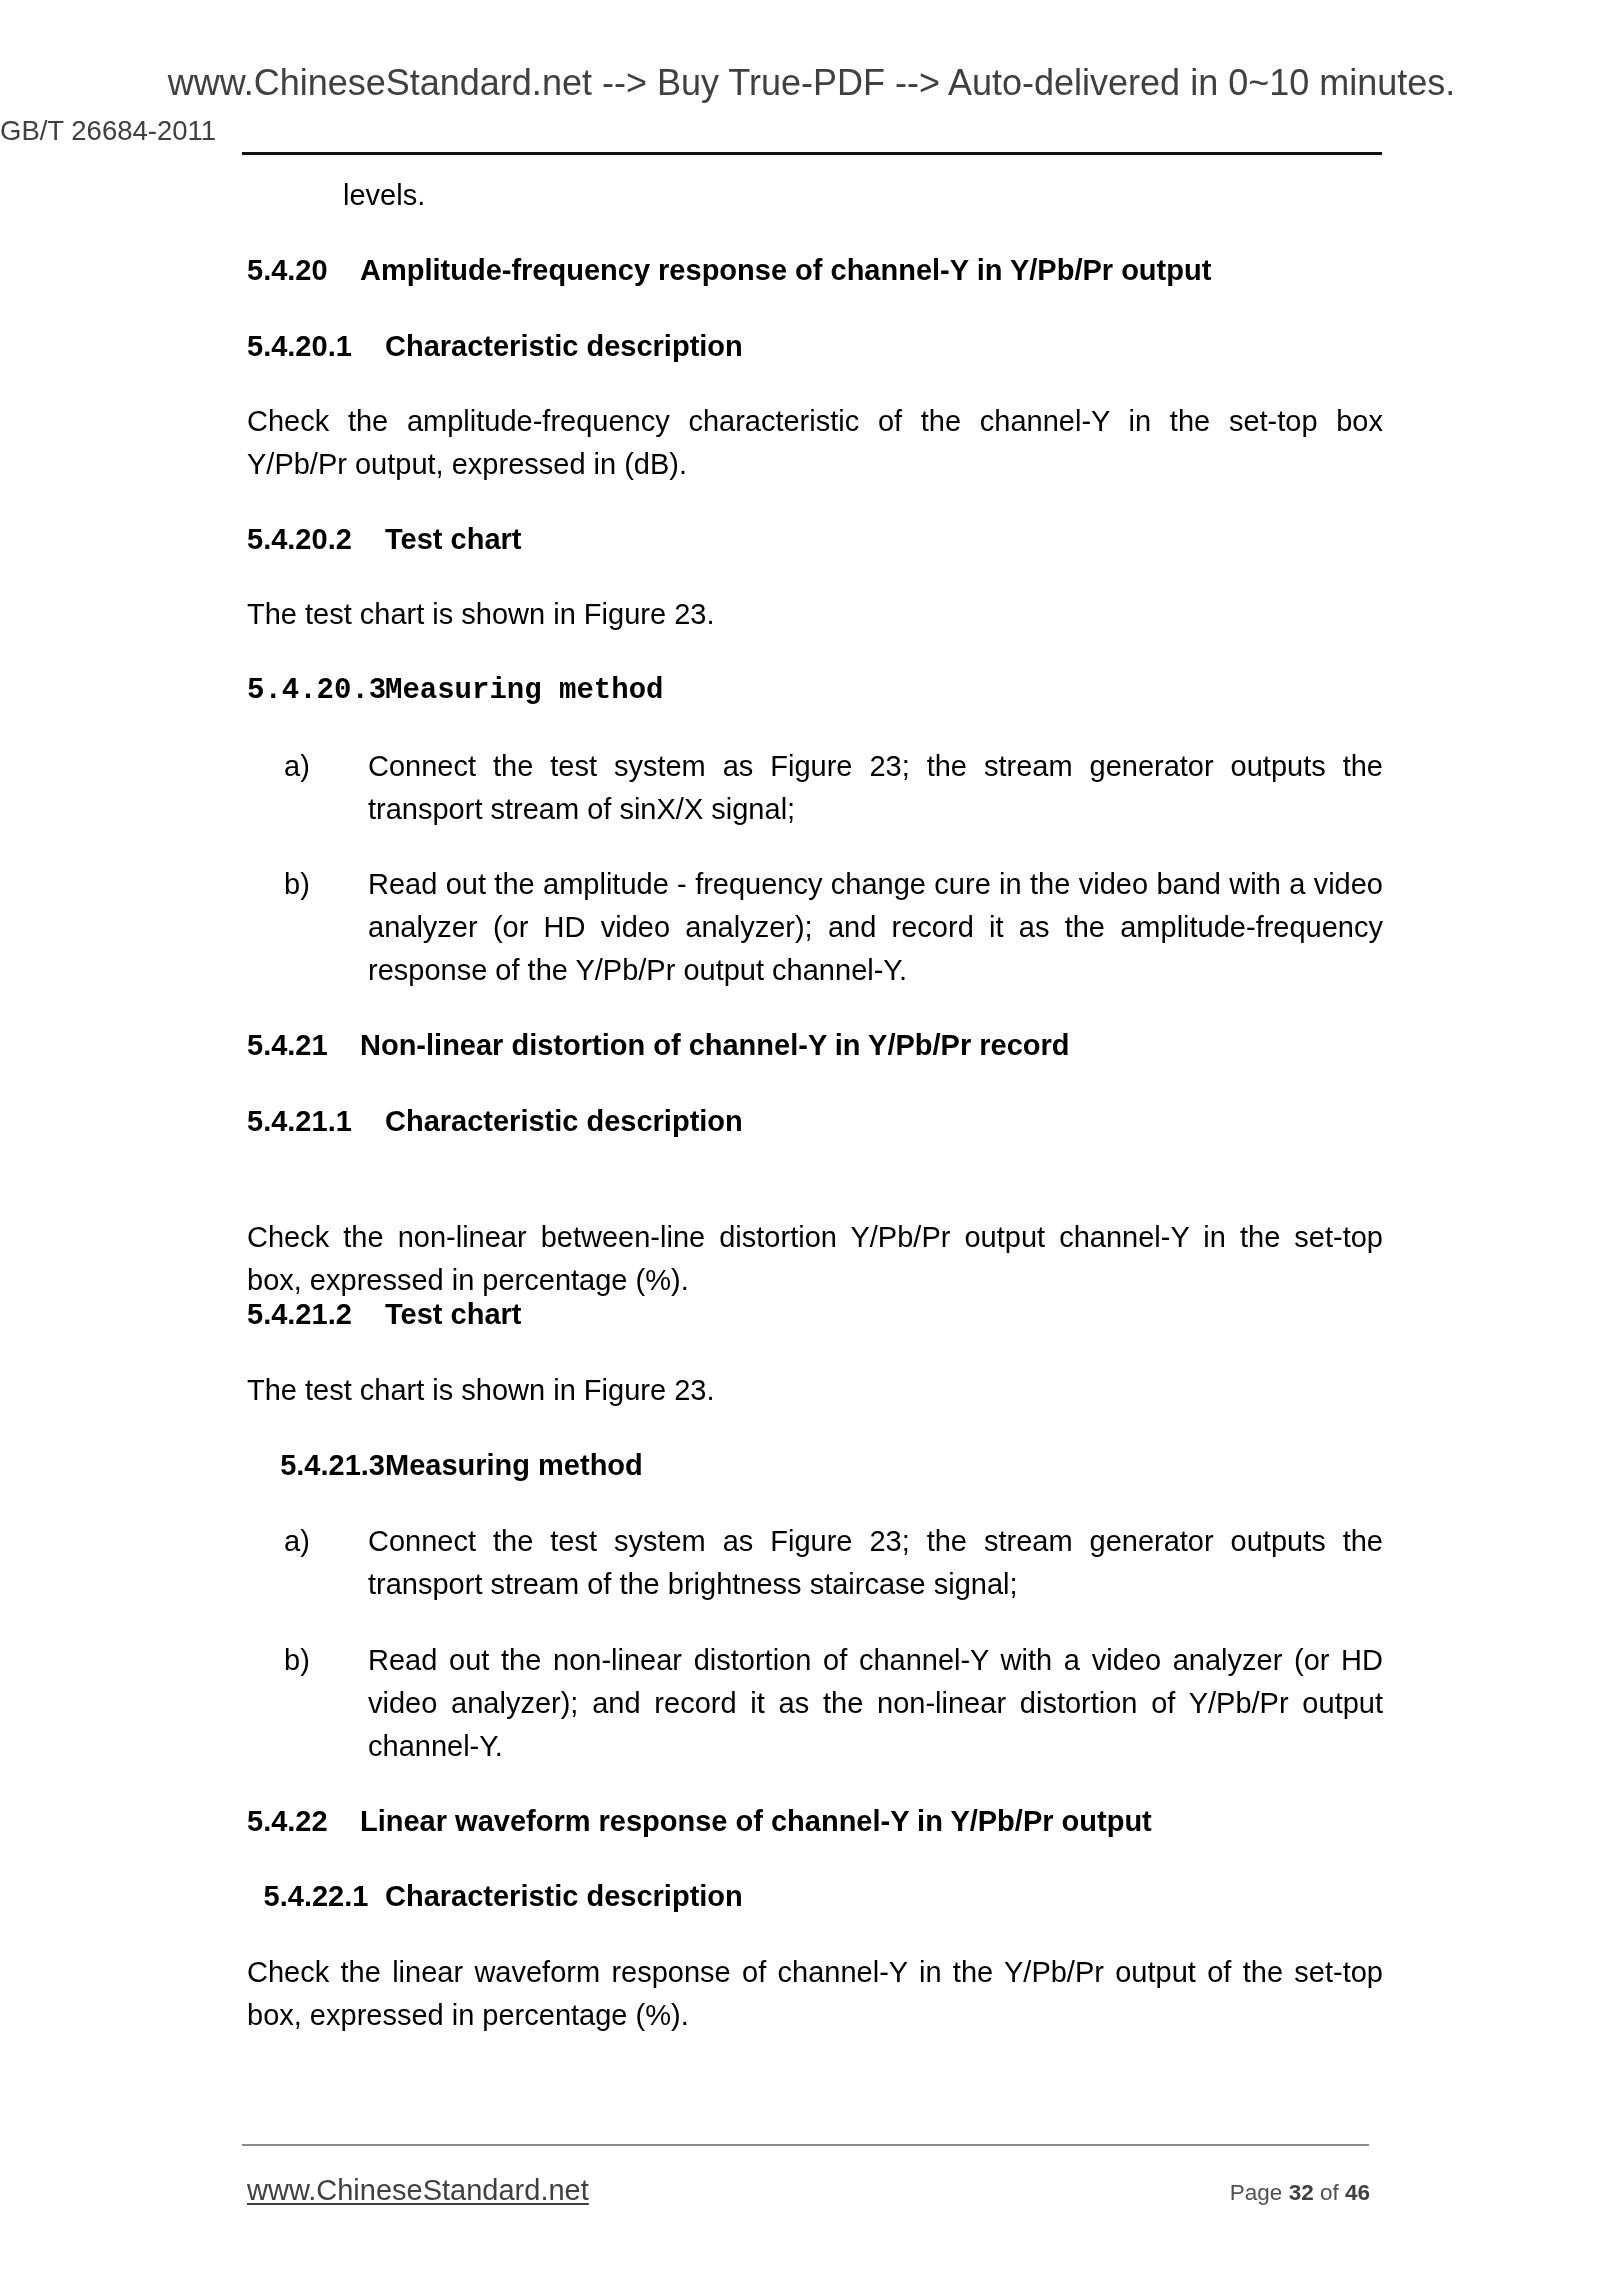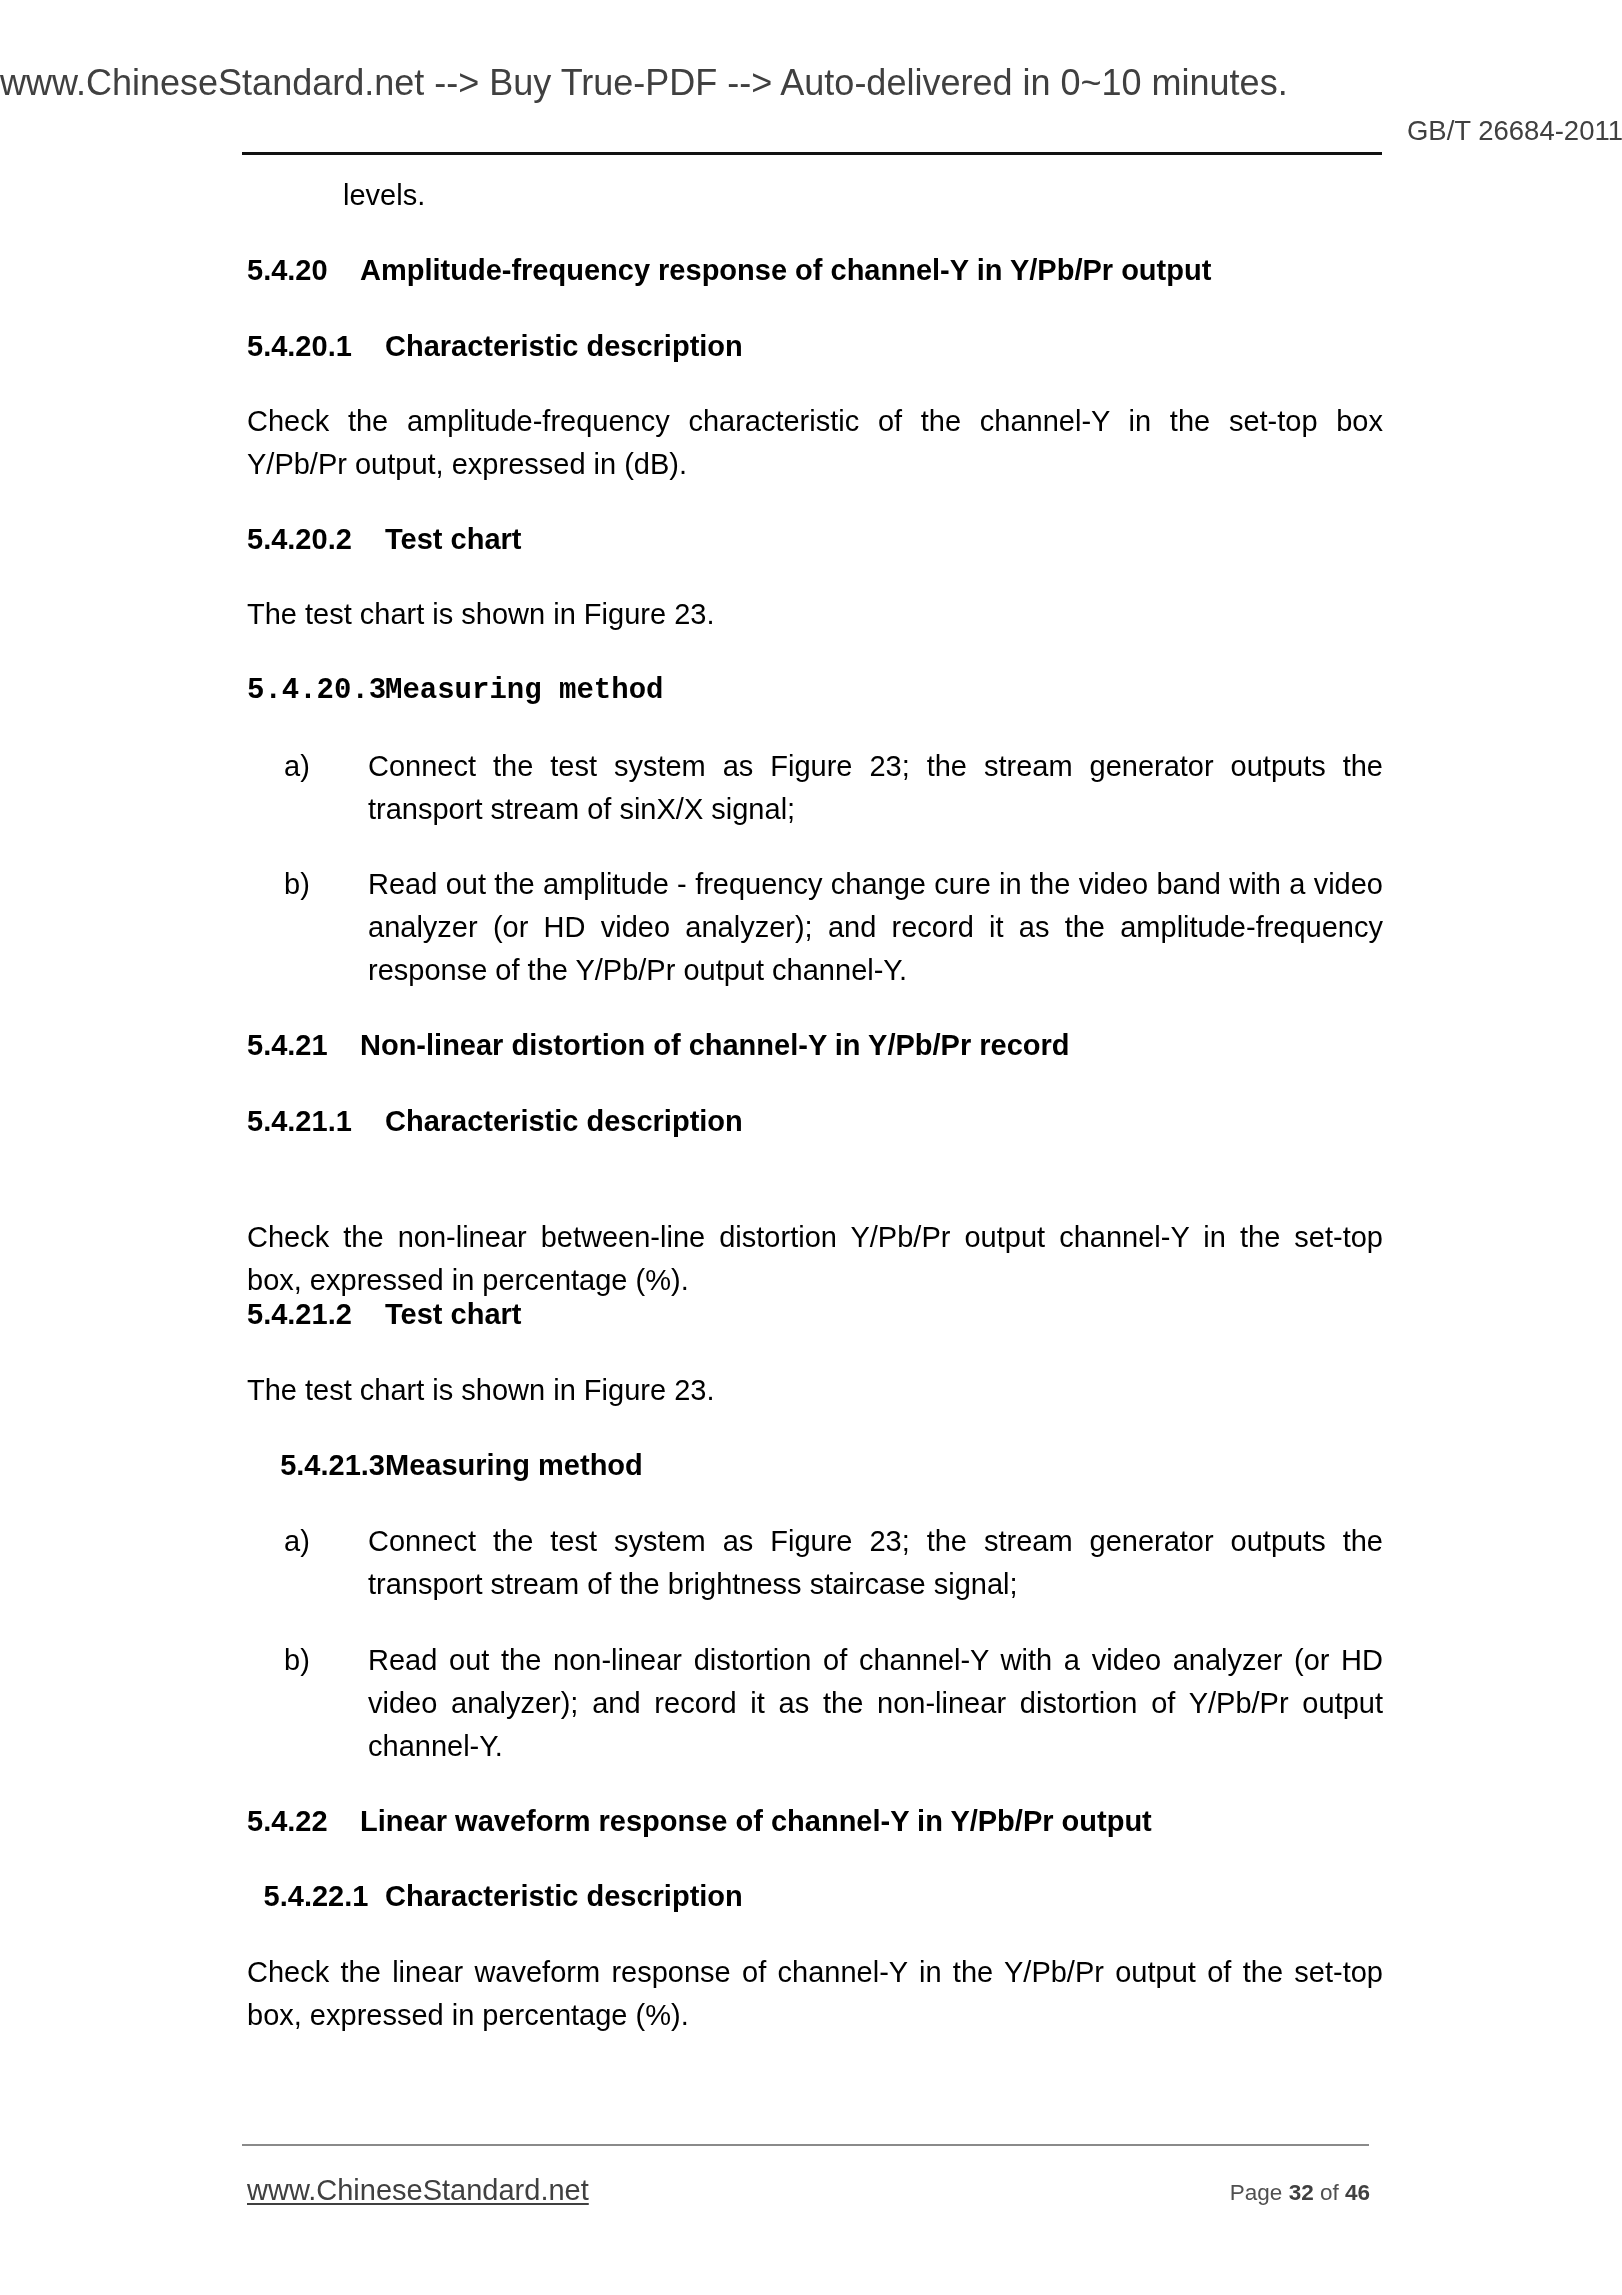--- a/index.html
+++ b/index.html
@@ -19,32 +19,32 @@
       position: absolute;
       left: 0;
       top: 0;
       width: 1623px;
     }
     .header-banner {
       position: absolute;
       left: 0;
       width: 1623px;
       top: 62px;
-      text-align: left;
+      text-align: center;
       font-size: 36px;
       line-height: 42px;
       color: #404040;
       white-space: nowrap;
     }
     .header-docno {
       position: absolute;
       left: 0;
       width: 1623px;
       top: 115px;
-      text-align: right;
+      text-align: left;
       font-size: 27.5px;
       line-height: 32px;
       color: #404040;
       white-space: nowrap;
     }
     .header-rule {
       position: absolute;
       left: 242px;
       top: 152px;
       width: 1140px;

